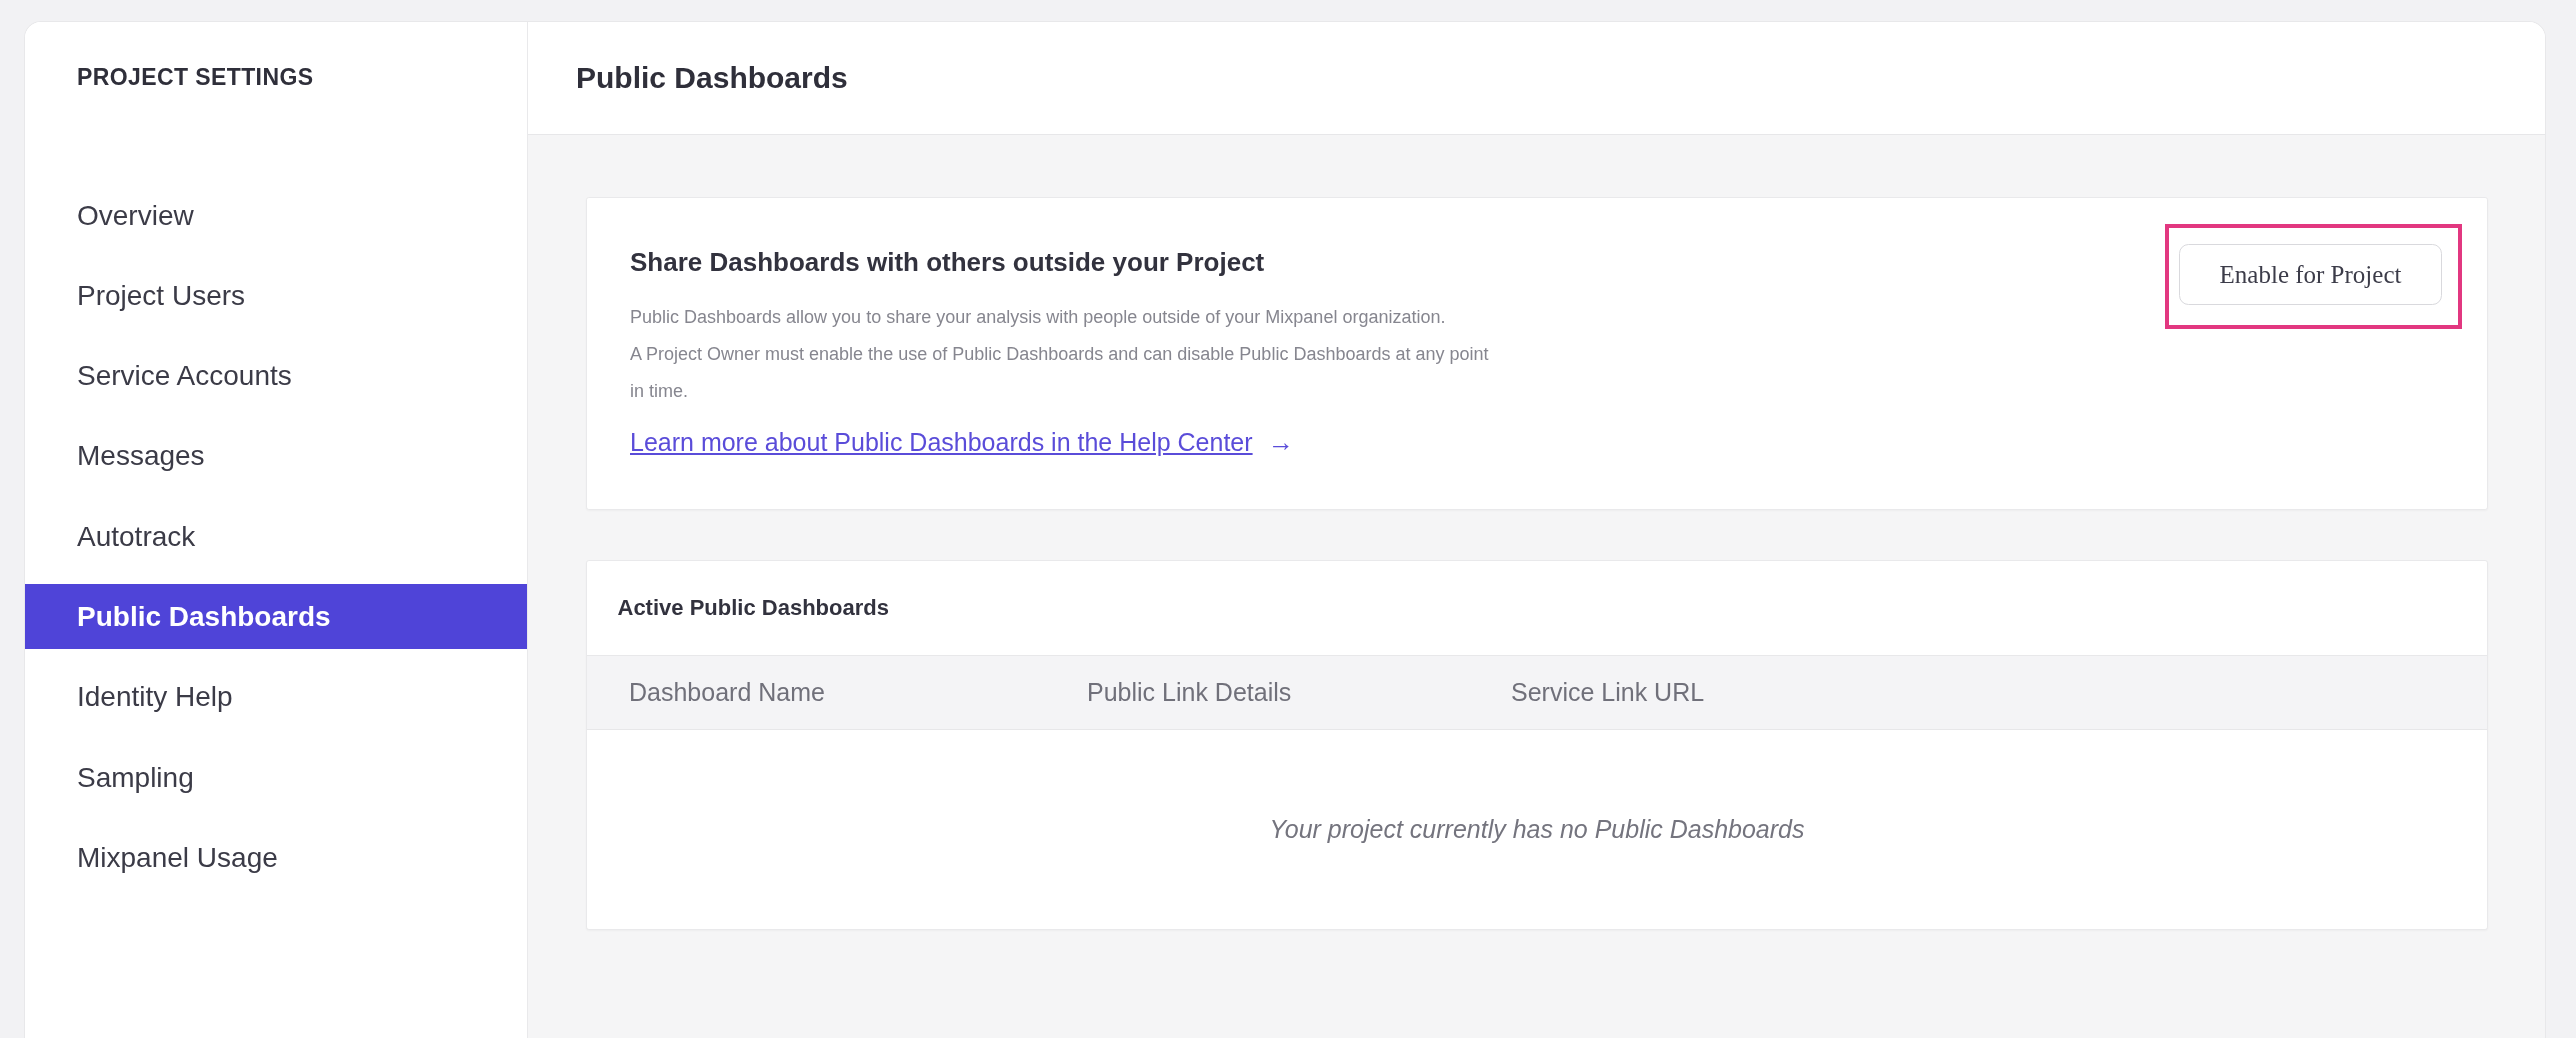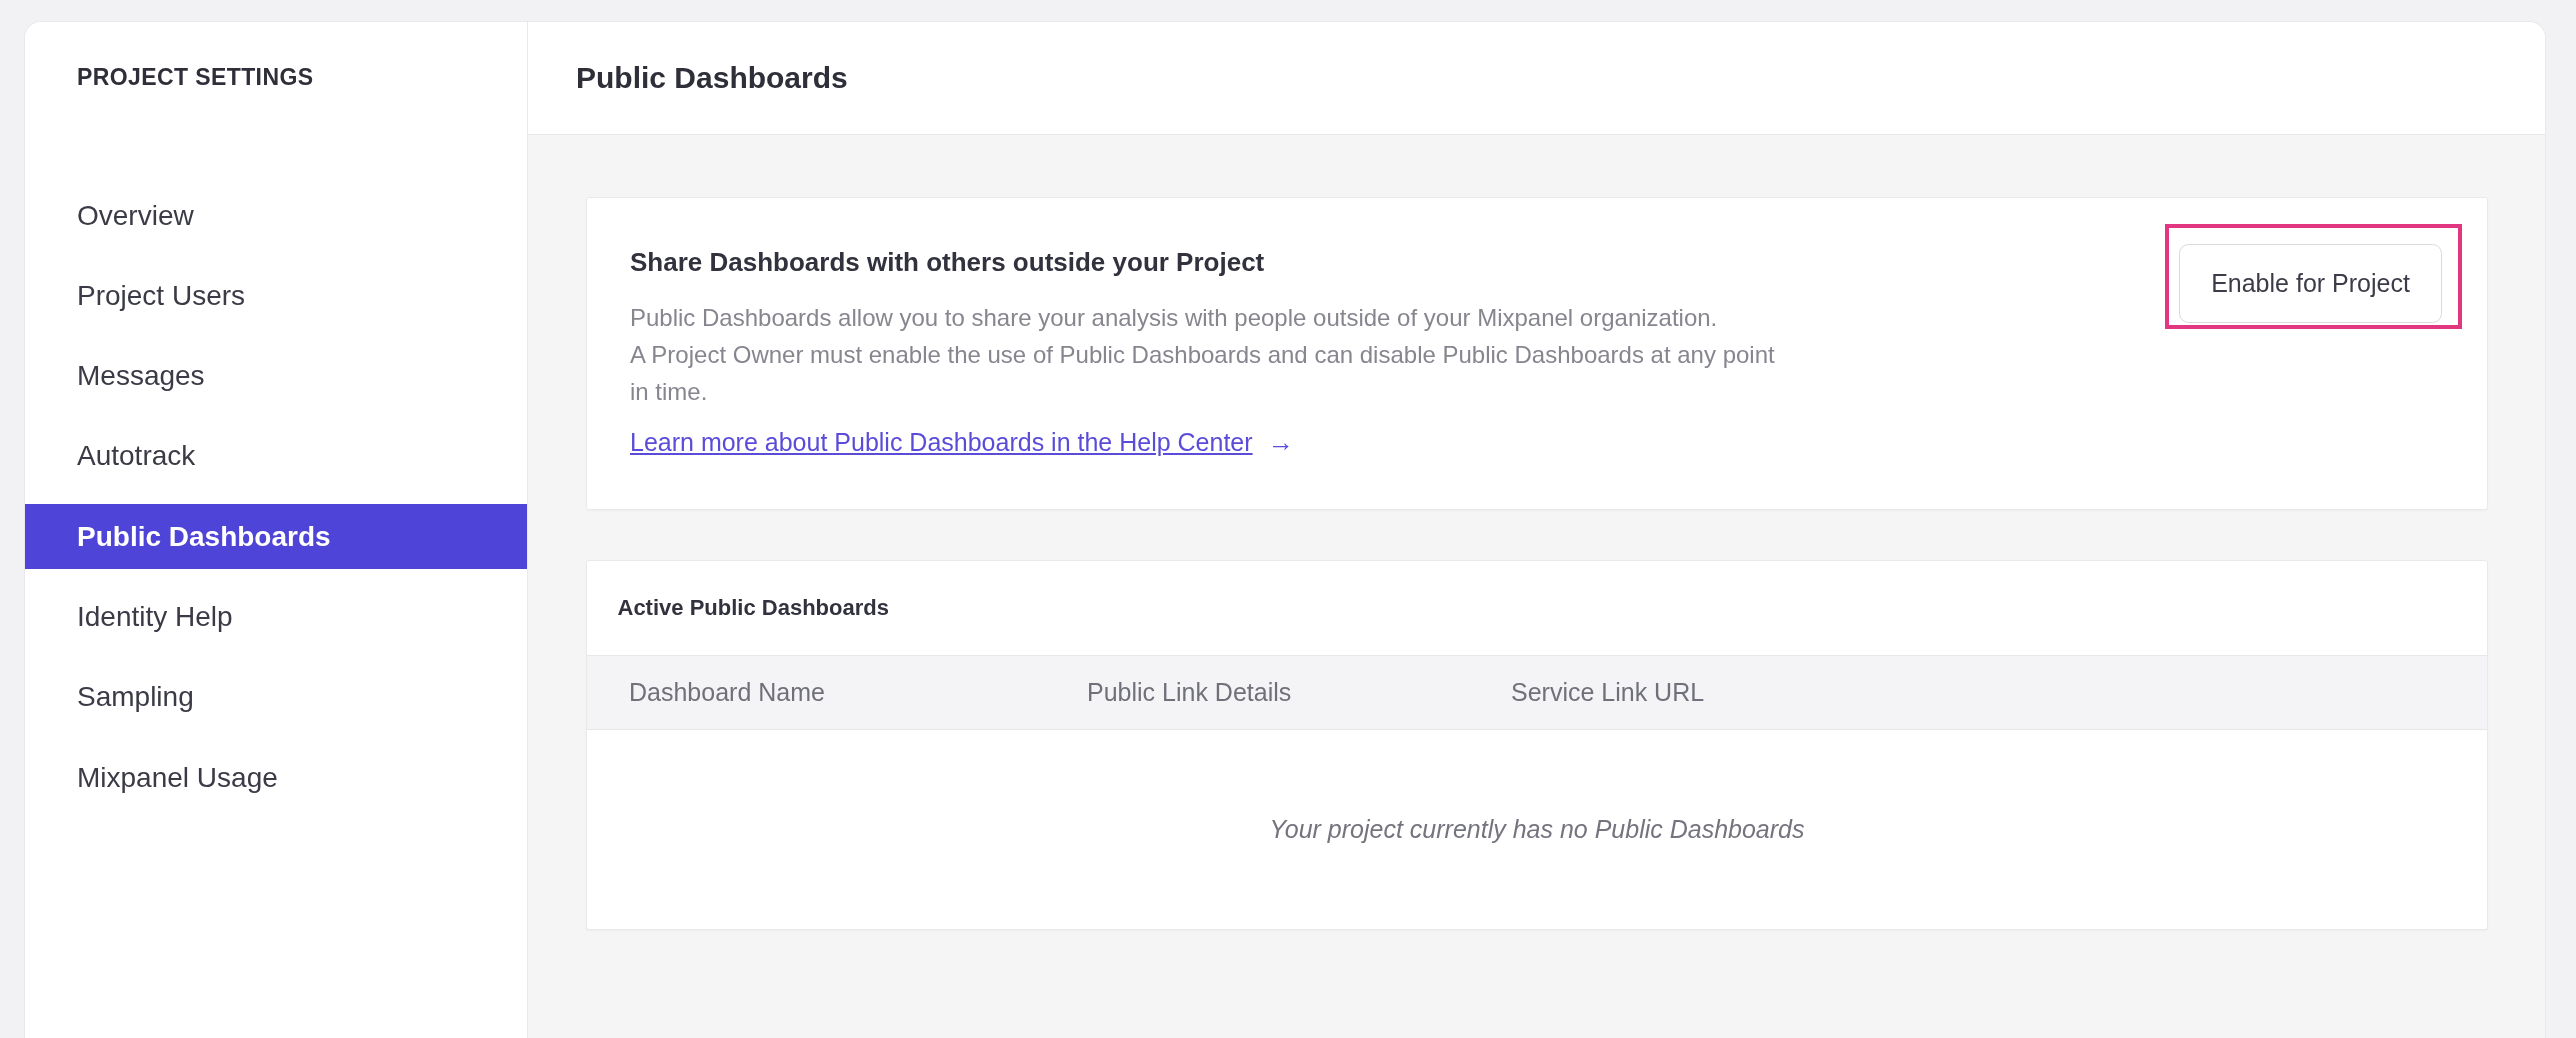--- a/index.html
+++ b/index.html
@@ -103,21 +103,21 @@
   .share-heading {
     position: absolute;
     left: 43px; top: 49px;
     font-size: 26px;
     font-weight: 700;
     color: #32323e;
   }
   .share-desc {
     position: absolute;
     left: 43px; top: 101px;
-    font-size: 24px;
+    font-size: 18px;
     line-height: 37px;
     color: #86868f;
   }
   .share-link-row {
     position: absolute;
     left: 43px; top: 229px;
     display: flex;
     align-items: center;
     font-size: 25px;
   }
@@ -134,25 +134,25 @@
   }
   .annotation-box {
     position: absolute;
     left: 1578px; top: 26px;
     width: 297px; height: 105px;
     border: 4.8px solid #e23780;
   }
   .enable-btn {
     position: absolute;
     left: 1592px; top: 46px;
-    width: 263px; height: 79px;
+    width: 263px; height: 61px;
     background: #ffffff;
     border: 1px solid #d9d9dd;
     border-radius: 9.5px;
-    font-family: Liberation Sans, sans-serif;
+    font-family: Liberation Serif, serif;
     font-size: 25px;
     font-weight: 500;
     color: #3c3c49;
     cursor: pointer;
   }
 
   
   .active-heading-row {
     height: 95px;
     border-bottom: 1px solid #e8e8ea;
@@ -194,20 +194,23 @@
   <nav class="sidebar">
     <div class="sidebar-title">PROJECT SETTINGS</div>
     <ul class="nav">
       <li>
           <span>Overview</span>
         </li>
       <li>
           <span>Project Users</span>
         </li>
       <li>
+          <span>Service Accounts</span>
+        </li>
+      <li>
           <span>Messages</span>
         </li>
       <li>
           <span>Autotrack</span>
         </li>
       <li class="selected">
           <span>Public Dashboards</span>
         </li>
       <li>
           <span>Identity Help</span>

